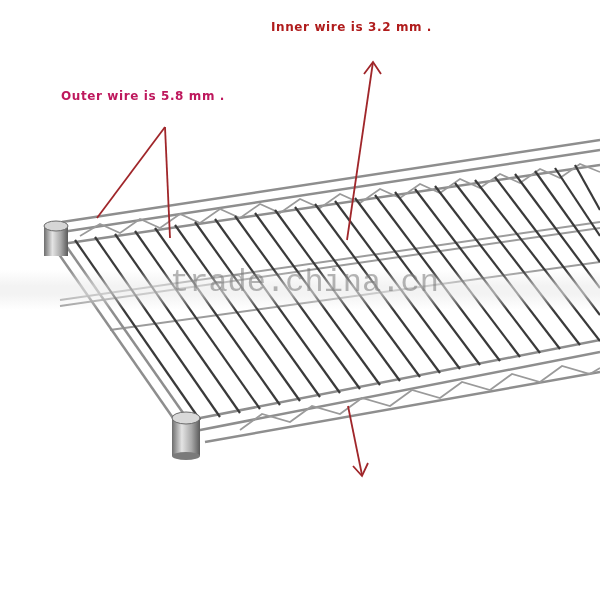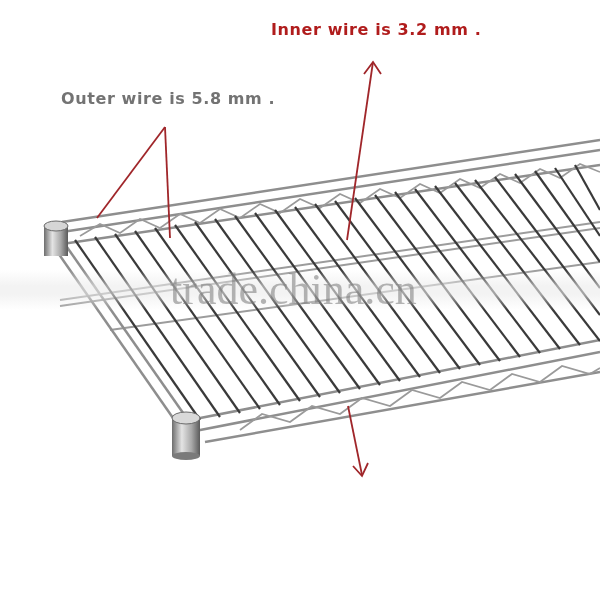--- a/index.html
+++ b/index.html
@@ -2,29 +2,29 @@
 <html><head>
   <meta charset="utf-8">
   <style>
     html, body { margin: 0; padding: 0; background: #ffffff; }
     body { width: 600px; height: 600px; position: relative; overflow: hidden; font-family: "DejaVu Sans", sans-serif; }
     .stage { position: absolute; left: 0; top: 0; width: 600px; height: 600px; }
     .label {
       position: absolute;
       font-family: "DejaVu Sans", sans-serif;
       font-weight: bold;
-      font-size: 16px;
+      font-size: 12px;
       letter-spacing: 0.6px;
       white-space: nowrap;
     }
     .watermark {
       position: absolute;
       left: 170px; top: 264px;
-      font-family: Liberation Serif, serif;
-      font-size: 44px;
+      font-family: Liberation Mono, monospace;
+      font-size: 32px;
       color: rgba(120,120,120,0.55);
       letter-spacing: 0px;
       white-space: nowrap;
       text-align: center;
     }
     .wm-band {
       position: absolute; left: 0; top: 270px; width: 600px; height: 40px;
       background: linear-gradient(to bottom, rgba(255,255,255,0) 0%, rgba(235,235,235,0.6) 40%, rgba(235,235,235,0.6) 60%, rgba(255,255,255,0) 100%);
     }
   </style>
@@ -114,14 +114,14 @@
       <polyline points="364,74 373,62 381,74"></polyline>
       <line x1="348" y1="406" x2="362" y2="475"></line>
       <polyline points="353,466 362,476 368,463"></polyline>
     </g>
   </svg>
 
   <div class="wm-band"></div>
   <div class="watermark">trade.china.cn</div>
 
   <div class="label" style="left:271px; top:20px; color:#b01c1c;">Inner wire is 3.2 mm .</div>
-  <div class="label" style="left:61px; top:89px; color:#737373;">Outer wire is 5.8 mm .</div>
+  <div class="label" style="left:61px; top:89px; color:#be185d;">Outer wire is 5.8 mm .</div>
 </div>
 
 </body></html>

